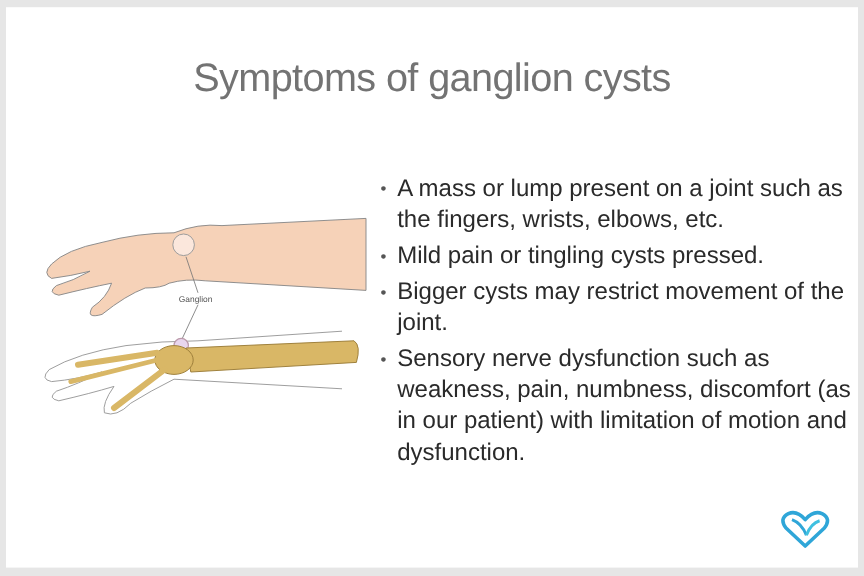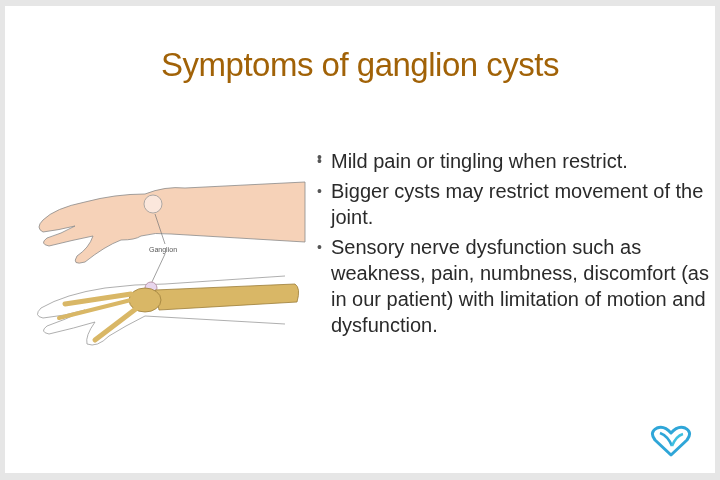--- a/index.html
+++ b/index.html
@@ -7,21 +7,21 @@
       width: 720px; height: 480px; background: #e6e6e6;
       position: relative; overflow: hidden;
       font-family: "Liberation Sans", "DejaVu Sans", sans-serif;
     }
     .card {
       position: absolute; left: 5px; top: 6px; width: 710px; height: 467px;
       background: #ffffff;
     }
     .title {
       position: absolute; left: 0; right: 0; top: 40px;
-      text-align: center; font-size: 33px; color: #a16207;
+      text-align: center; font-size: 33px; color: #737373;
       letter-spacing: -0.5px;
     }
     .illustration {
       position: absolute; left: 20px; top: 170px; width: 290px; height: 190px;
     }
     .bullets {
       position: absolute; left: 308px; top: 138px; width: 400px;
       list-style: none; margin: 0; padding: 0;
       font-size: 20px; line-height: 26px; color: #2a2a2a;
     }
@@ -65,24 +65,25 @@
 
       <path d="M106 118 L40 128" stroke="#d9b766" stroke-width="5" stroke-linecap="round"></path>
       <path d="M106 124 L34 142" stroke="#d9b766" stroke-width="4" stroke-linecap="round"></path>
       <path d="M112 132 L70 164" stroke="#d9b766" stroke-width="5" stroke-linecap="round"></path>
     </svg>
   </div>
 
   <ul class="bullets">
     <li>
       <span class="dot">•</span>
+      <span>A mass or lump present on a joint such as the fingers, wrists, elbows, etc.</span>
     </li>
     <li>
       <span class="dot">•</span>
-      <span>Mild pain or tingling when restrict.</span>
+      <span>Mild pain or tingling cysts pressed.</span>
     </li>
     <li>
       <span class="dot">•</span>
       <span>Bigger cysts may restrict movement of the joint.</span>
     </li>
     <li>
       <span class="dot">•</span>
       <span>Sensory nerve dysfunction such as weakness, pain, numbness, discomfort (as in our patient) with limitation of motion and dysfunction.</span>
     </li>
   </ul>

